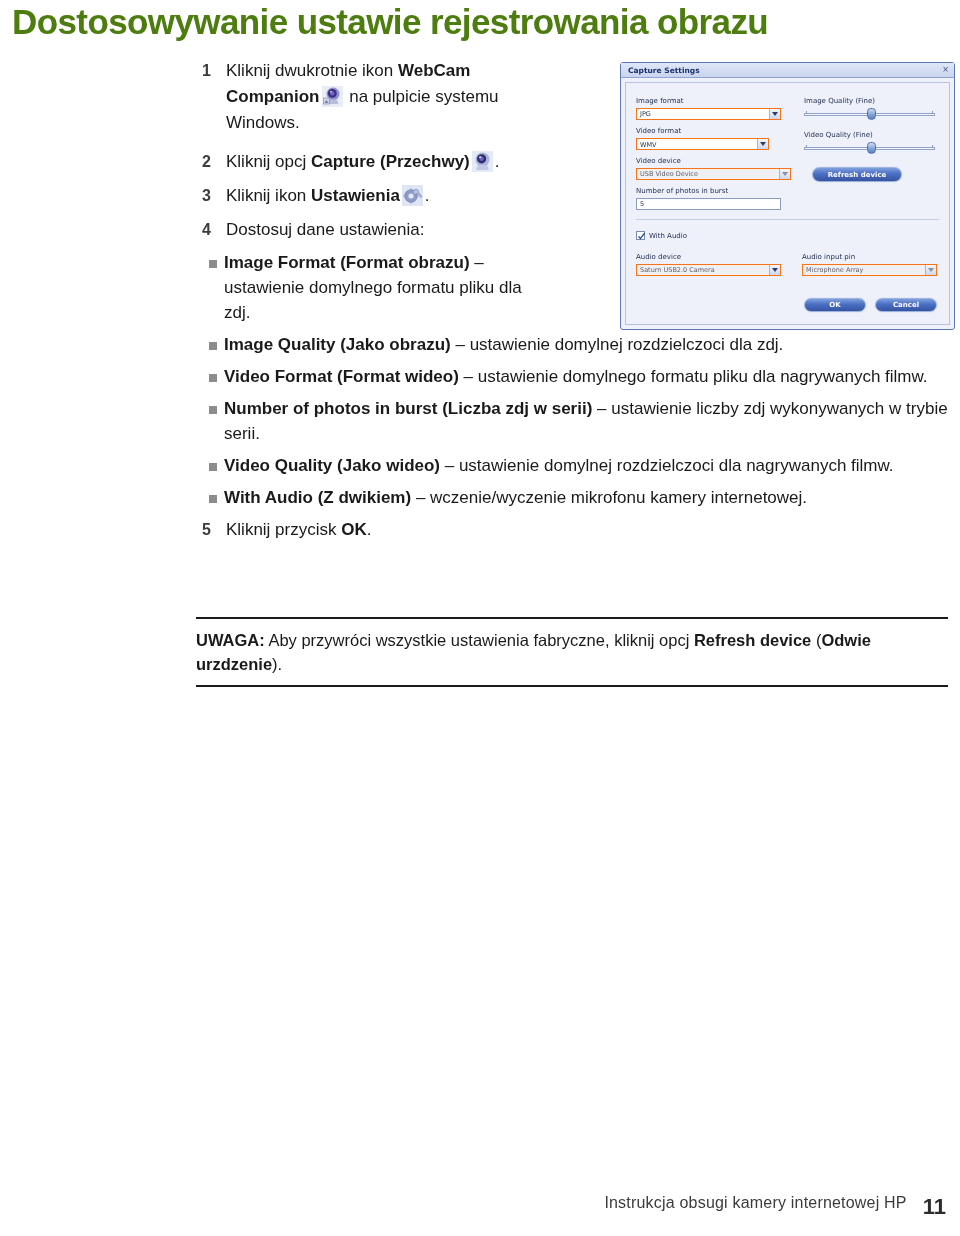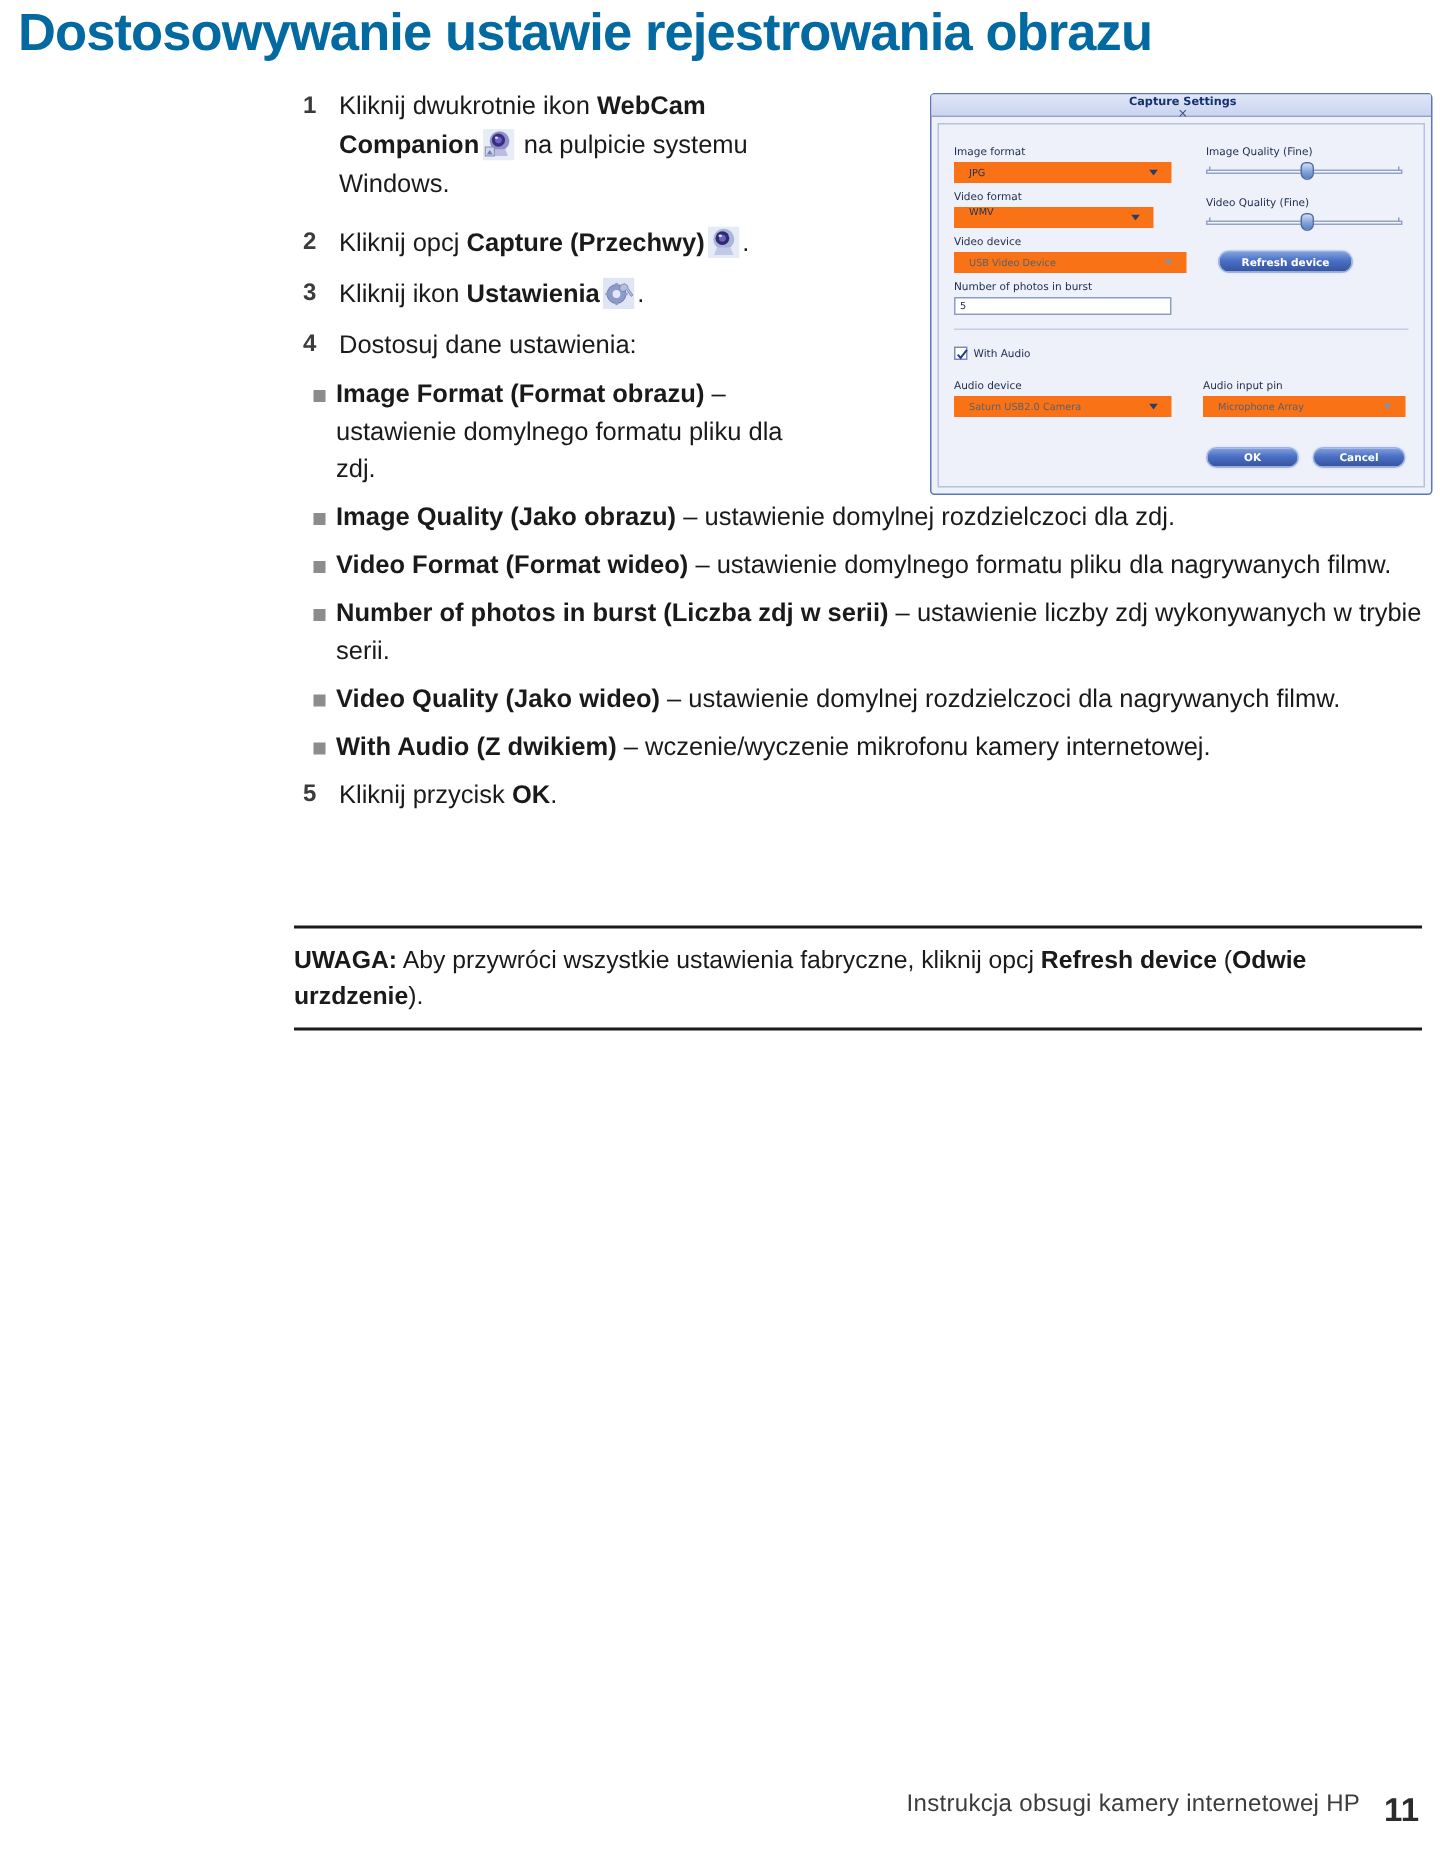--- a/index.html
+++ b/index.html
@@ -17,21 +17,21 @@
   }
 
   
   .page-title {
     position: absolute;
     left: 12px;
     top: 2px;
     font-size: 35px;
     font-weight: bold;
     letter-spacing: -0.6px;
-    color: #0369a1;
+    color: #4d7c0f;
     white-space: nowrap;
   }
 
   
   .content {
     position: absolute;
     left: 196px;
     top: 58px;
     width: 752px;
   }
@@ -158,21 +158,20 @@
   }
   .dlg-title {
     height: 15px;
     background: linear-gradient(to bottom, #dfe6f7 0%, #c9d4ee 100%);
     border-bottom: 1px solid #8fa3ce;
     display: flex;
     align-items: center;
     justify-content: space-between;
     padding: 0 5px 0 7px;
     box-sizing: border-box;
-    flex-direction: column;
   }
   .dlg-title-text {
     font-size: 7.5px;
     font-weight: bold;
     color: #17306e;
     white-space: nowrap;
   }
   .dlg-close {
     font-size: 8px;
     color: #3c4f82;
@@ -193,21 +192,21 @@
   .fld-label {
     position: absolute;
     font-size: 7px;
     color: #1c2a4d;
     white-space: nowrap;
   }
   .combo {
     position: absolute;
     height: 12px;
     background: #ffffff;
-    border: 7px solid #f97316;
+    border: 1px solid #f97316;
     box-sizing: border-box;
     display: flex;
     align-items: center;
   }
   .combo.disabled { background: #f0f0f2; }
   .combo-val {
     flex: 1 1 auto;
     font-size: 6.5px;
     color: #24324f;
     padding-left: 3px;

